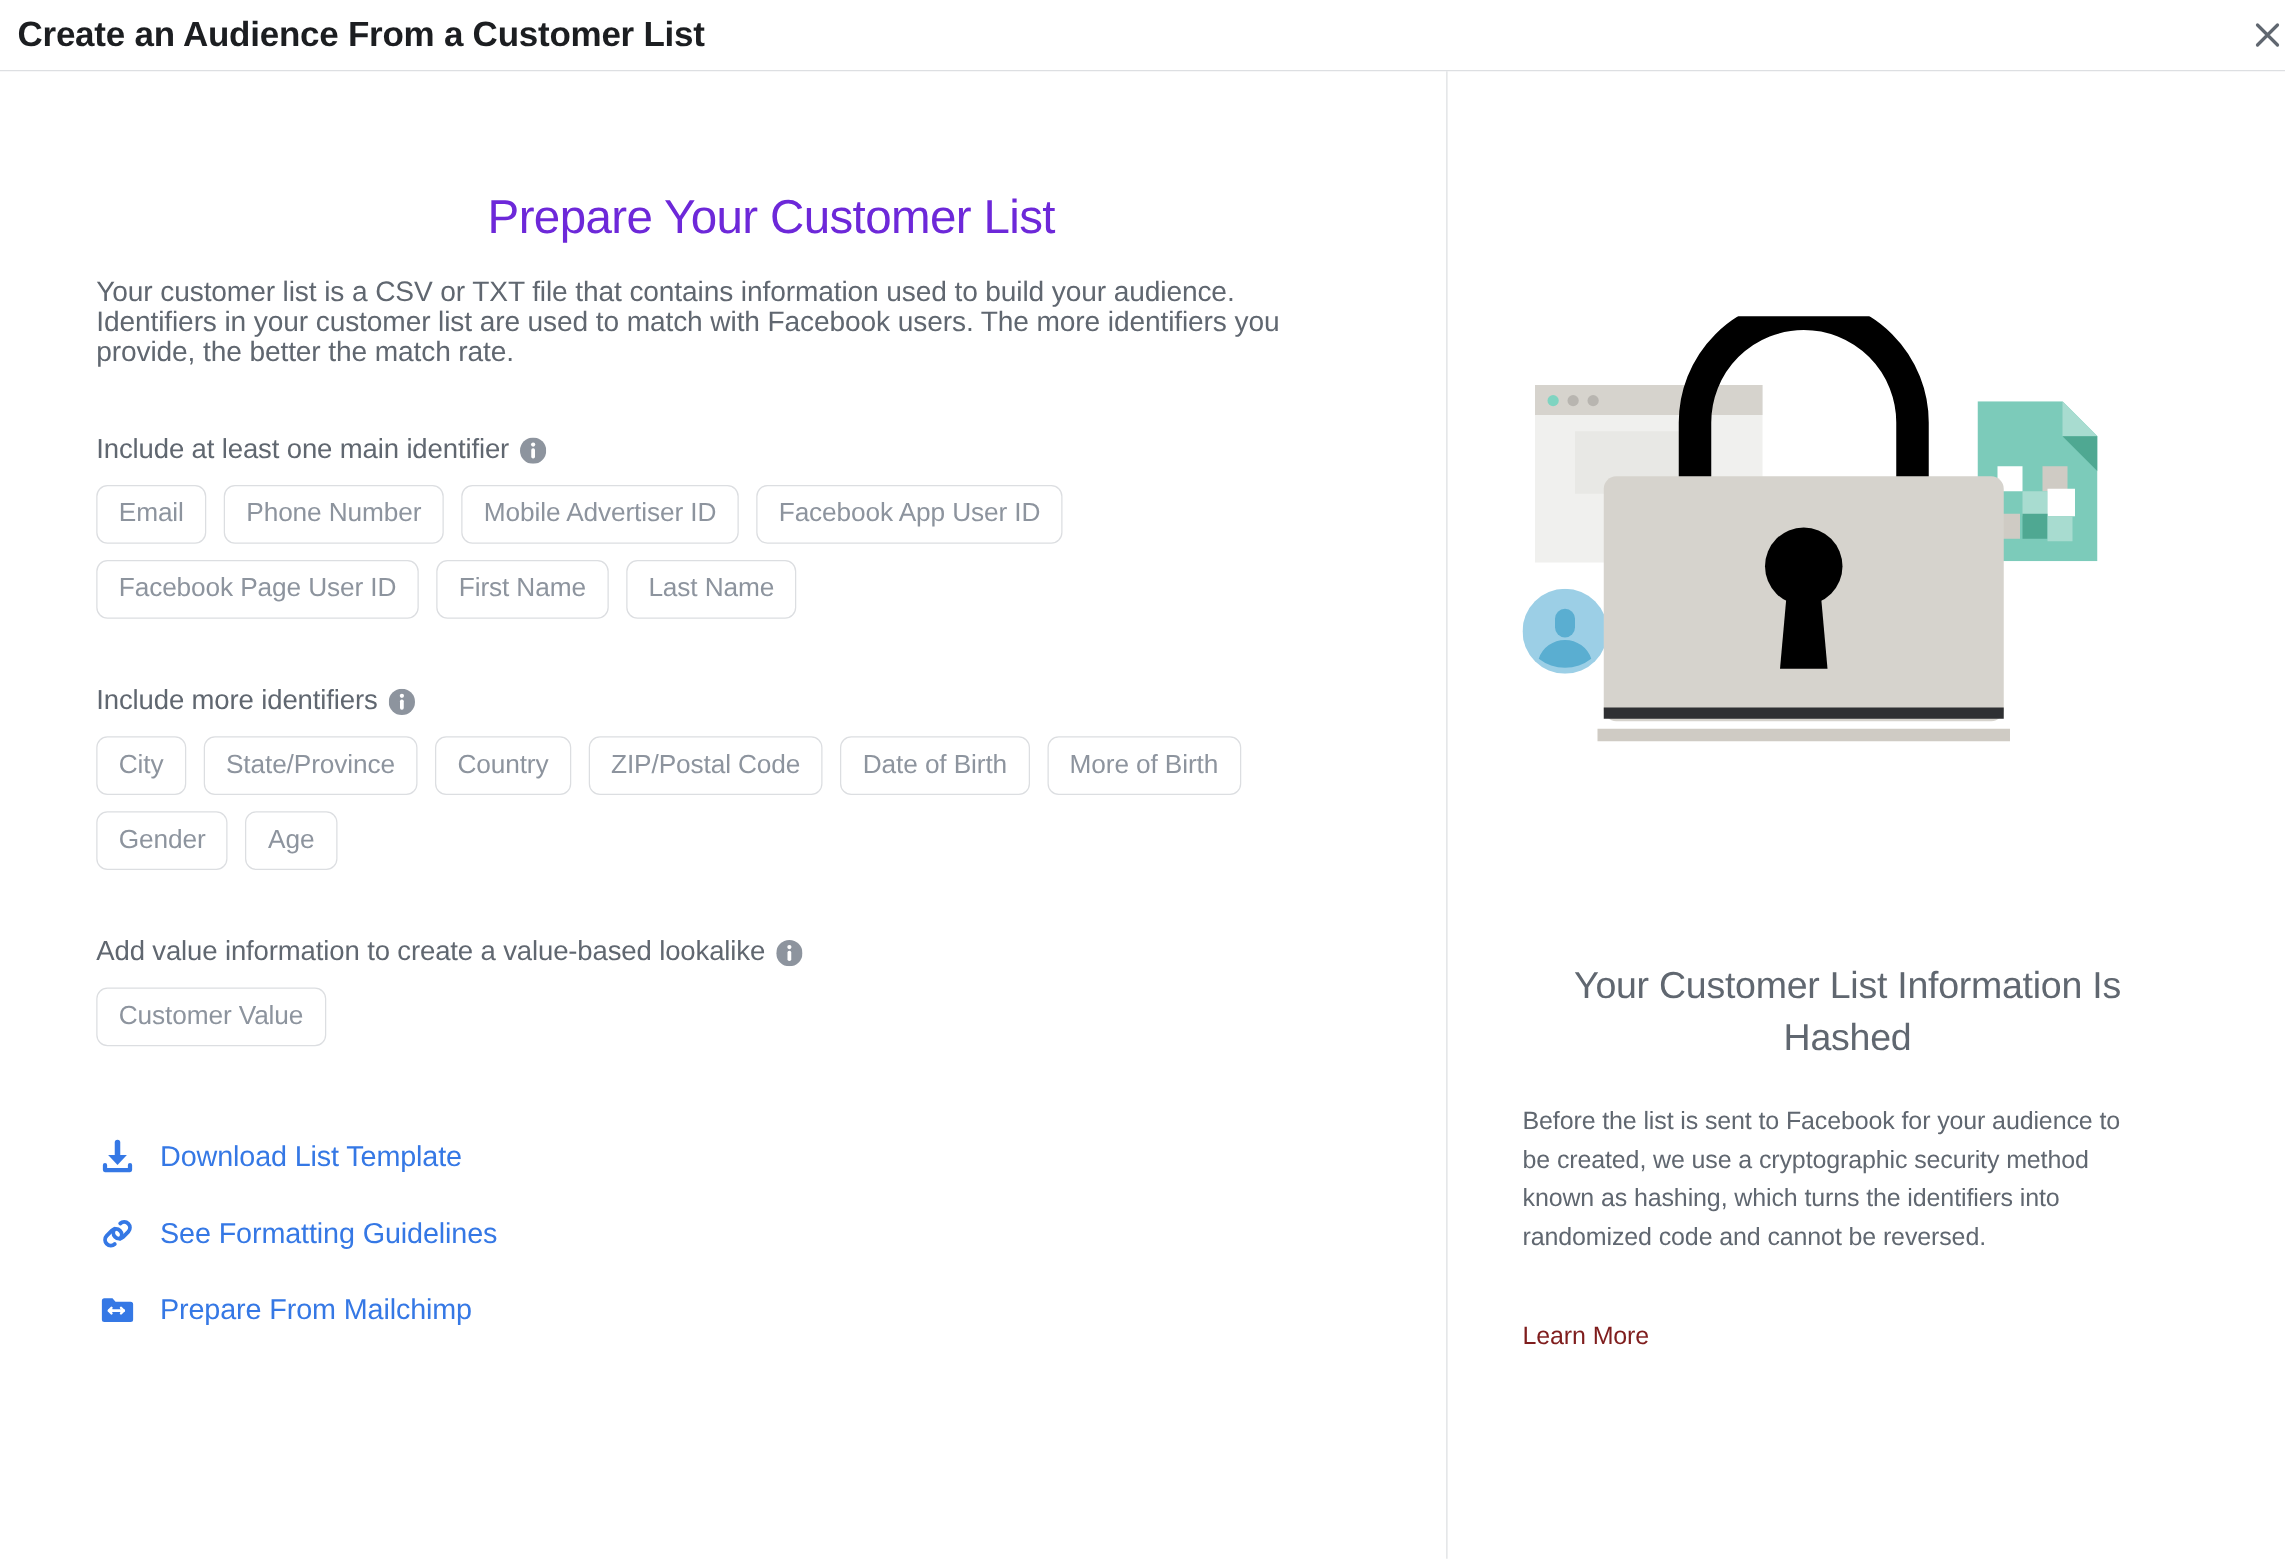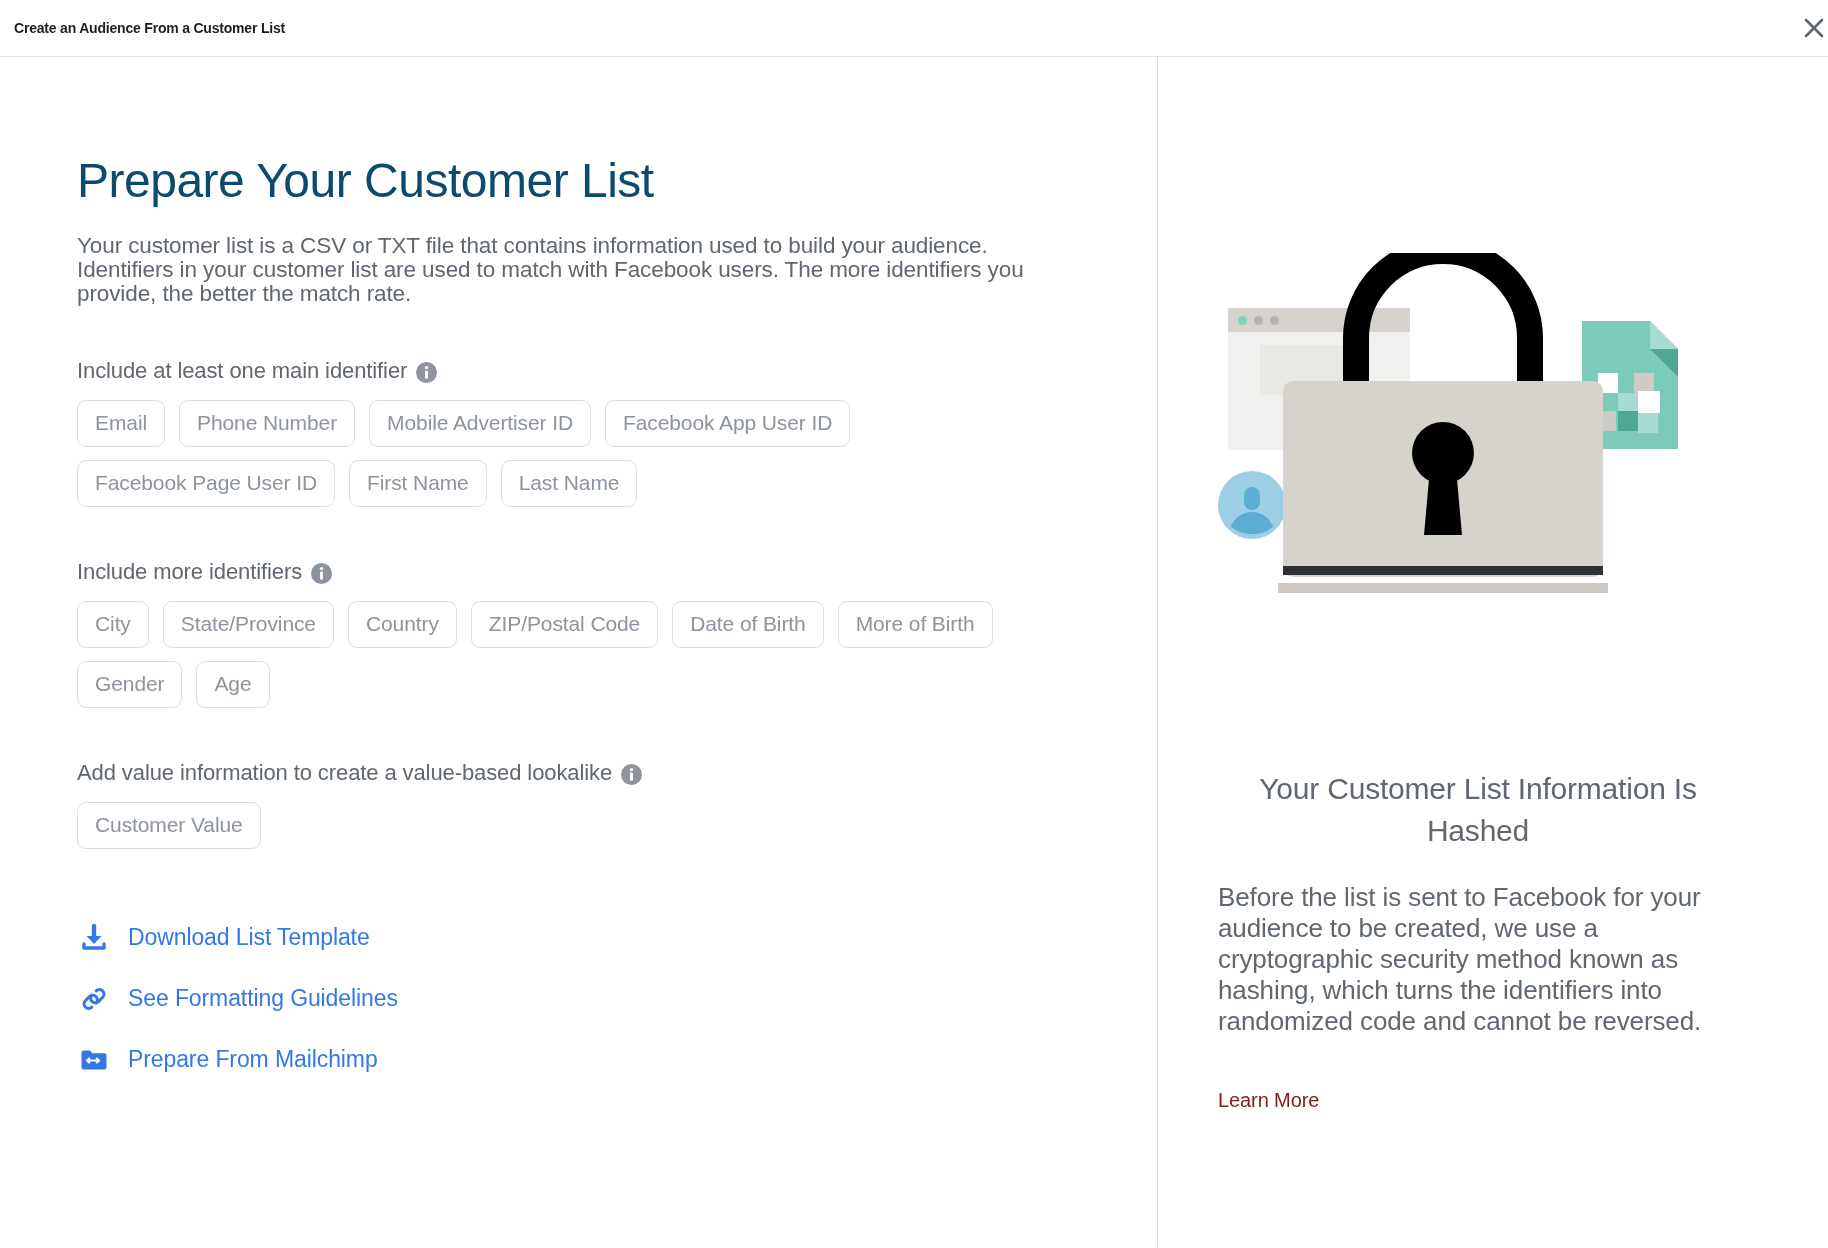--- a/index.html
+++ b/index.html
@@ -12,21 +12,21 @@
 
   
   .dialog-header {
     position: relative;
     height: 57px;
     border-bottom: 1px solid #dddfe2;
     display: flex;
     align-items: center;
   }
   .dialog-title {
-    font-size: 14px;
+    font-size: 28px;
     font-weight: bold;
     color: #1c1e21;
     letter-spacing: -0.2px;
     padding-left: 14px;
   }
   .close-btn {
     position: absolute;
     right: -14px;
     top: 50%;
     transform: translateY(-50%);
@@ -49,25 +49,26 @@
   .right-pane {
     flex: 1;
     padding: 96px 60px 0 60px;
     display: flex;
     flex-direction: column;
     align-items: flex-start;
   }
 
   
   .section-heading {
-    font-size: 48px;
+    font-size: 38px;
     font-weight: normal;
-    color: #0c4a6e;
+    color: #6d28d9;
     letter-spacing: -0.5px;
     margin-bottom: 26px;
+    text-align: center;
   }
   .section-desc {
     font-size: 22.5px;
     line-height: 24px;
     color: #606770;
     max-width: 1000px;
     letter-spacing: -0.1px;
   }
   .field-label {
     font-size: 22px;
@@ -182,21 +183,21 @@
     font-size: 30px;
     color: #606770;
     text-align: center;
     line-height: 42px;
     margin-top: 115px;
     font-weight: normal;
     letter-spacing: -0.2px;
     max-width: 520px;
   }
   .right-body {
-    font-size: 26px;
+    font-size: 20px;
     line-height: 31px;
     color: #606770;
     margin-top: 30px;
     width: 500px;
     letter-spacing: -0.1px;
   }
   .learn-more {
     color: #7f1d1d;
     font-size: 20px;
     margin-top: 52px;

